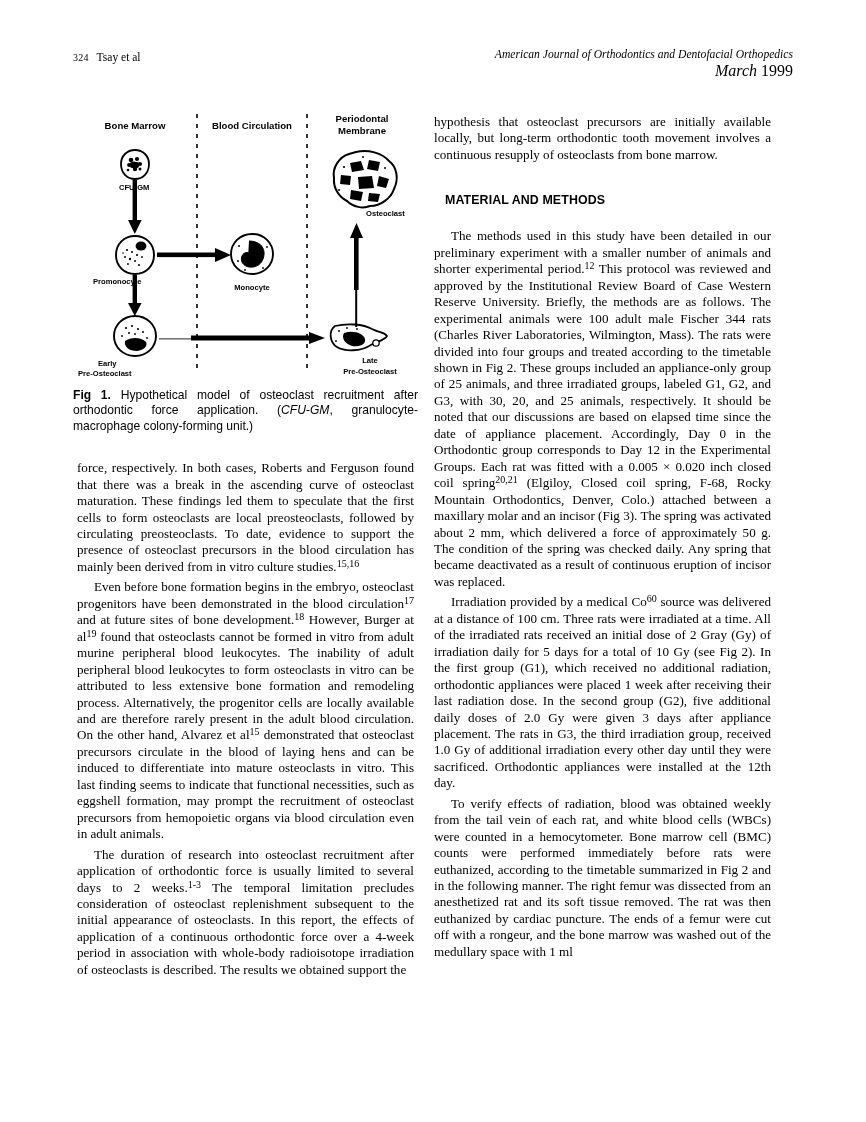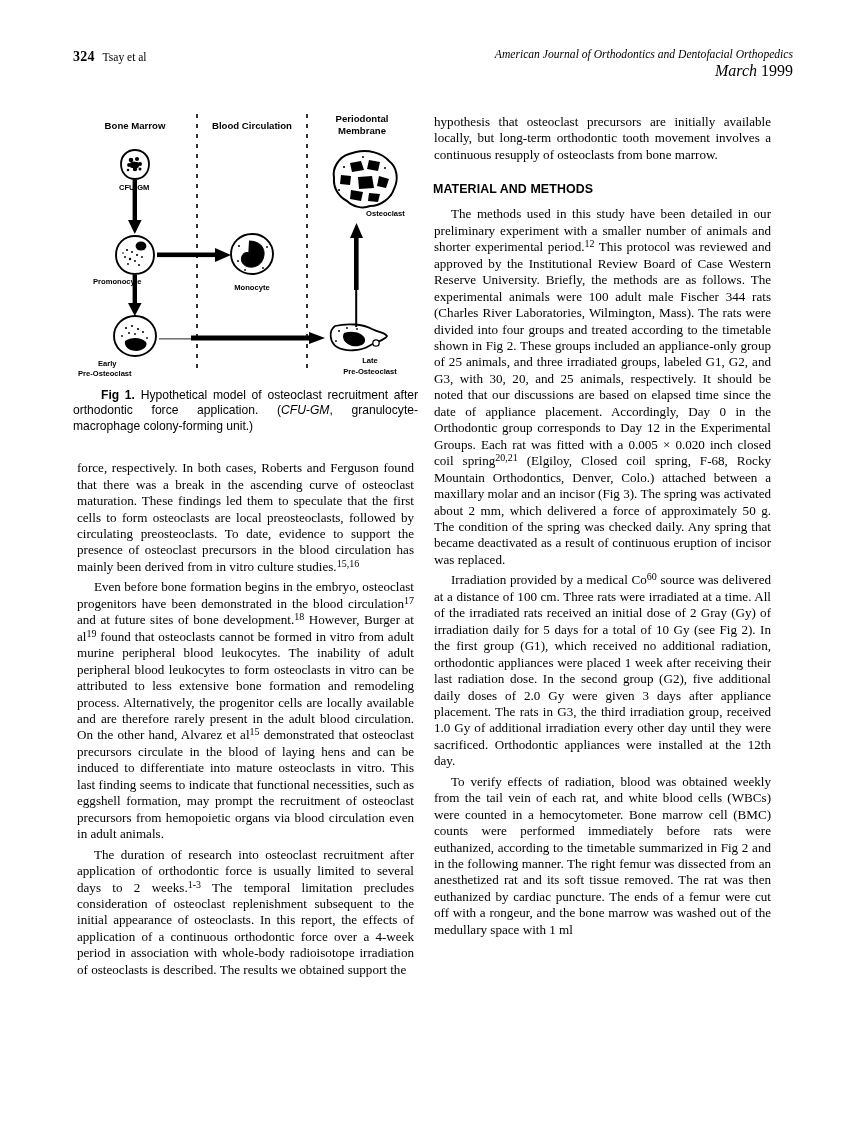--- a/index.html
+++ b/index.html
@@ -31,22 +31,22 @@
     width: 720px;
     height: 40px;
   }
   .runhead-left {
     position: absolute;
     left: 0; top: 0;
     white-space: nowrap;
   }
   .runhead-page {
     font-family: "Liberation Serif", serif;
-    font-weight: bold;
-    font-size: 14px;
+    font-weight: normal;
+    font-size: 10px;
     letter-spacing: 0.2px;
   }
   .runhead-authors {
     font-family: "Liberation Serif", serif;
     font-size: 11.5px;
     margin-left: 8px;
   }
   .runhead-right {
     position: absolute;
     right: 0;
@@ -87,21 +87,21 @@
     text-justify: inter-word;
     hyphens: manual;
   }
   p.body.indent { text-indent: 17px; }
   sup {
     font-size: 10px;
     vertical-align: 0.42em;
     line-height: 0;
   }
   .sec-head {
-    margin: 3px;
+    margin: 15px;
     font-family: "Liberation Sans", sans-serif;
     font-weight: bold;
     font-size: 12.4px;
     letter-spacing: 0.1px;
     padding-top: 15px;
     padding-bottom: 6px;
   }
 
   
   .figure {
@@ -115,21 +115,21 @@
   }
   .fig-svg { display: block; }
   .figcap {
     margin: 0;
     padding-top: 10px;
     font-family: "Liberation Sans", sans-serif;
     font-size: 12.1px;
     line-height: 15.4px;
     text-align: justify;
   }
-  .figcap b { font-weight: bold; margin-left: 28px; }
+  .figcap b { font-weight: bold; }
   .figcap i { font-style: italic; }
 
   .fig-gap { height: 22px; }
 </style>
 </head>
 <body>
 
 <div class="page">
 
   <div class="runhead">

